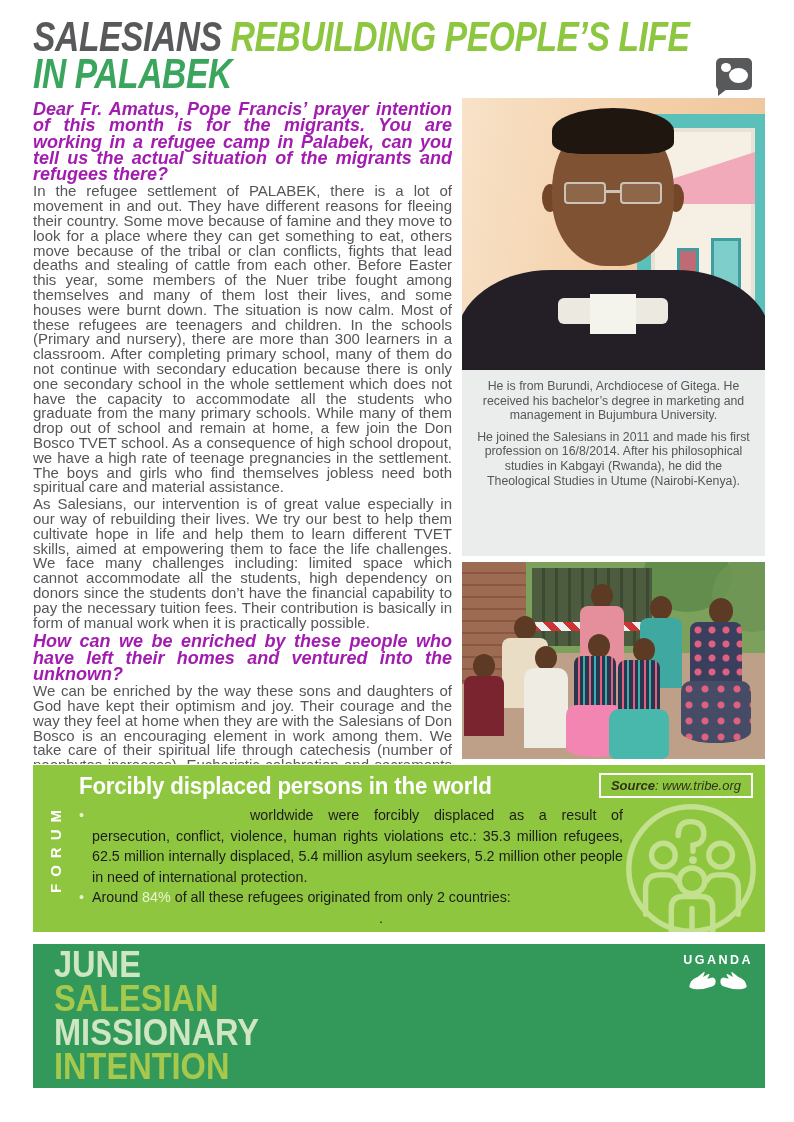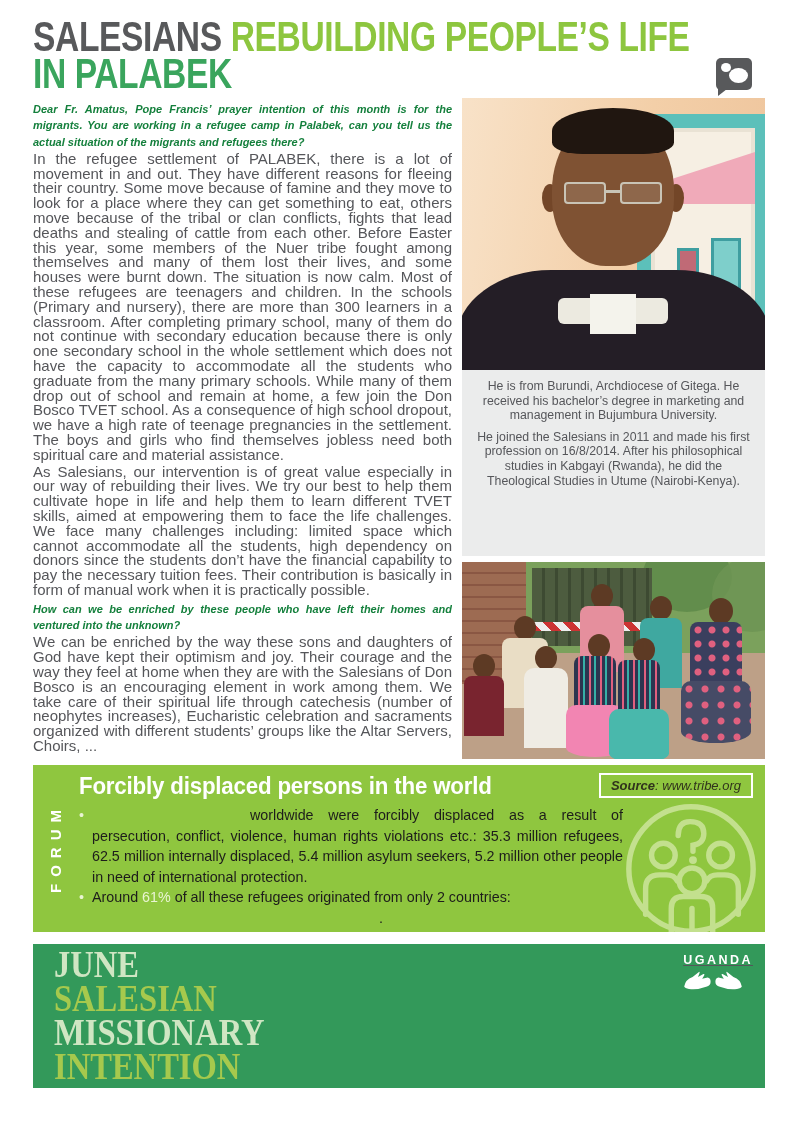--- a/index.html
+++ b/index.html
@@ -3,21 +3,21 @@
 <meta charset="utf-8">
 <style>
   * { margin:0; padding:0; box-sizing:border-box; }
   html,body { background:#ffffff; }
   body {
     width:794px; height:1122px; position:relative; overflow:hidden;
     font-family:"Liberation Sans", sans-serif; color:#55565a;
   }
 
   
-  .header { position:absolute; left:33px; top:18px; width:700px; }
+  .header { position:absolute; left:33px; top:18px; width:700px;font-style:italic; }
   .title-line {
     font-weight:bold; font-size:42px; line-height:37px; letter-spacing:-0.5px;
     transform:scaleX(0.80); transform-origin:left center; white-space:nowrap;
   }
   .t-dark  { color:#58595b; }
   .t-lime  { color:#8dc63f; }
   .t-green { color:#3aa55d; }
 
   .chat-icon { position:absolute; left:716px; top:58px; width:36px; height:32px;
     background:#58595b; border-radius:5px; }
@@ -25,22 +25,22 @@
     content:""; position:absolute; left:2px; bottom:-6px;
     border-left:9px solid #58595b; border-bottom:7px solid transparent; }
   .bubble-small { position:absolute; left:5px; top:5px; width:10px; height:9px;
     background:#fff; border-radius:50%; }
   .bubble-big { position:absolute; right:4px; top:10px; width:19px; height:15px;
     background:#fff; border-radius:50%; }
 
   
   .left-col { position:absolute; left:33px; top:98px; width:419px; height:666px; overflow:hidden; }
   .question {
-    color:#15803d; font-weight:bold; font-style:italic;
-    font-size:11px; line-height:16.3px; margin:3px 0 2px 0; text-align:justify;
+    color:#a21caf; font-weight:bold; font-style:italic;
+    font-size:18px; line-height:16.3px; margin:3px 0 2px 0; text-align:justify;
   }
   .answer { font-size:15px; line-height:14.8px; text-align:justify; color:#55565a; margin-bottom:2px; }
 
   
   .right-col { position:absolute; left:462px; top:98px; width:326px; }
 
   
   .photo1 { position:relative; width:303px; height:272px; overflow:hidden;
     background:linear-gradient(100deg,#f8e2c8 0%,#f3cfa8 55%,#eec49c 100%); }
   .ph1-frame { position:absolute; right:0; top:16px; width:128px; height:256px; background:#5cc0ba; }
@@ -106,26 +106,26 @@
   .f-bullet { position:relative; padding-left:13px; margin-top:0; }
   .f-bullet::before { content:"•"; position:absolute; left:0; top:0; color:#e9f4d2; }
   .gap-spacer { display:inline-block; width:158px; }
   .pct { color:#e9f4d2; }
   .stray-dot { padding-left:300px; line-height:20px; }
 
   .refugee-icon { position:absolute; right:0px; top:26px; width:148px; height:150px; }
 
   
   .band { position:absolute; left:33px; top:944px; width:732px; height:144px; background:#33995a; }
-  .band-lines { position:absolute; left:21px; top:4px;font-family:Liberation Serif, serif; }
+  .band-lines { position:absolute; left:21px; top:4px; }
   .band-line { font-weight:bold; font-size:37px; line-height:34px; letter-spacing:0;
     transform:scaleX(0.88); transform-origin:left center; white-space:nowrap; }
   .c-pale { color:#cfe6c3; }
   .c-lime { color:#a6c94d; }
-  .uganda { position:absolute; right:12px; top:9px; text-align:left;text-decoration:underline; }
+  .uganda { position:absolute; right:12px; top:9px; text-align:center; }
   .uganda-label { color:#ffffff; font-weight:bold; font-size:12.5px; letter-spacing:2.5px; }
   .hands-icon { width:60px; height:26px; margin-top:3px; }
 </style>
 </head>
 <body>
 
 <div class="header">
   <div class="title-line"><span class="t-dark">SALESIANS</span><span class="t-lime"> REBUILDING PEOPLE’S LIFE</span></div>
   <div class="title-line t-green">IN PALABEK</div>
 </div>
@@ -216,21 +216,21 @@
 <div class="forum">
   <div class="forum-vert">FORUM</div>
 
   <div class="forum-head-row">
     <div class="forum-heading">Forcibly displaced persons in the world</div>
     <div class="source-box"><b>Source</b><span>: www.tribe.org</span></div>
   </div>
 
   <div class="forum-body">
     <div class="f-bullet"><span class="gap-spacer"></span><span>worldwide were forcibly displaced as a result of persecution, conflict, violence, human rights violations etc.: 35.3 million refugees, 62.5 million internally displaced, 5.4 million asylum seekers, 5.2 million other people in need of international protection.</span></div>
-    <div class="f-bullet"><span>Around </span><span class="pct">61%</span><span> of all these refugees originated from only 2 countries:</span></div>
+    <div class="f-bullet"><span>Around </span><span class="pct">84%</span><span> of all these refugees originated from only 2 countries:</span></div>
     <div class="stray-dot">.</div>
   </div>
 
   <svg class="refugee-icon" viewBox="0 0 150 150" fill="none" stroke="#c3e08e" stroke-width="5.5" stroke-linecap="round">
     <circle cx="75" cy="78" r="63"></circle>
     <path d="M62 44 Q62 30 74 30 Q88 30 88 42 Q88 52 77 54 L77 60"></path>
     <circle cx="77" cy="69" r="4" fill="#c3e08e" stroke="none"></circle>
     <circle cx="47" cy="64" r="12"></circle>
     <circle cx="105" cy="64" r="12"></circle>
     <circle cx="76" cy="90" r="13"></circle>

